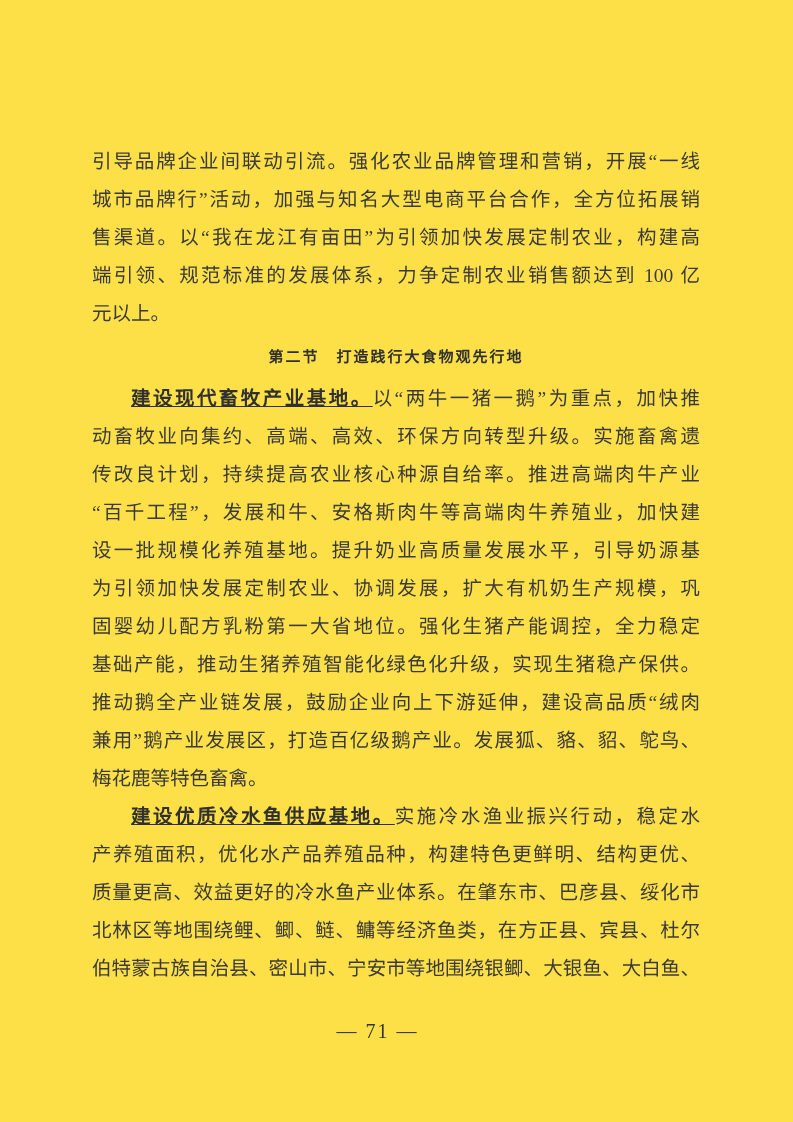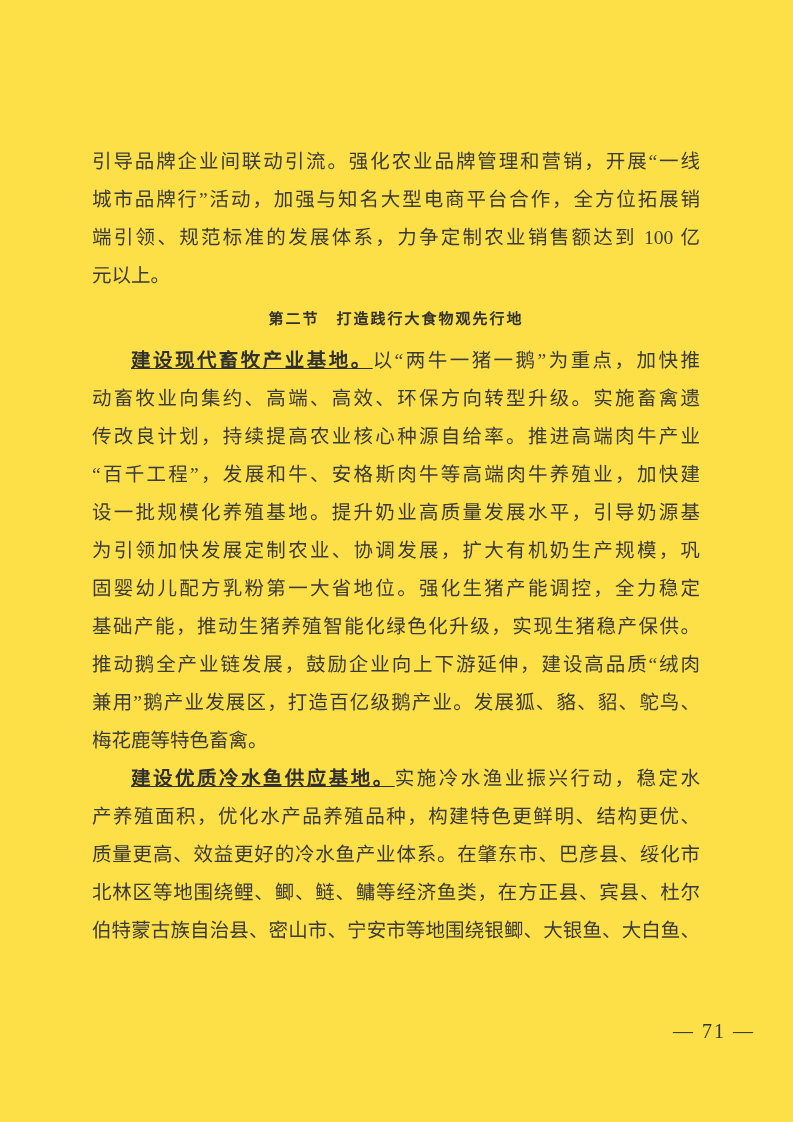--- a/index.html
+++ b/index.html
@@ -49,33 +49,34 @@
     height: 38px;
     margin: 5px 0 4px 0;
     text-align: center;
     letter-spacing: 2px;
   }
   .page-number {
     position: absolute;
     top: 1020px;
     left: 0;
     width: 755px;
-    text-align: right;
+    text-align: center;
     font-size: 20px;
     color: #30342f;
     letter-spacing: 2px;
   }
 </style>
 </head>
 <body>
 
 <div class="page">
   <div class="content">
       <div class="line">引导品牌企业间联动引流。强化农业品牌管理和营销，开展“一线</div>
       <div class="line">城市品牌行”活动，加强与知名大型电商平台合作，全方位拓展销</div>
+      <div class="line">售渠道。以“我在龙江有亩田”为引领加快发展定制农业，构建高</div>
       <div class="line">端引领、规范标准的发展体系，力争定制农业销售额达到 100 亿</div>
       <div class="line end">元以上。</div>
       <div class="heading">第二节　打造践行大食物观先行地</div>
       <div class="line indent"><b>建设现代畜牧产业基地。</b>以“两牛一猪一鹅”为重点，加快推</div>
       <div class="line">动畜牧业向集约、高端、高效、环保方向转型升级。实施畜禽遗</div>
       <div class="line">传改良计划，持续提高农业核心种源自给率。推进高端肉牛产业</div>
       <div class="line">“百千工程”，发展和牛、安格斯肉牛等高端肉牛养殖业，加快建</div>
       <div class="line">设一批规模化养殖基地。提升奶业高质量发展水平，引导奶源基</div>
       <div class="line">为引领加快发展定制农业、协调发展，扩大有机奶生产规模，巩</div>
       <div class="line">固婴幼儿配方乳粉第一大省地位。强化生猪产能调控，全力稳定</div>

